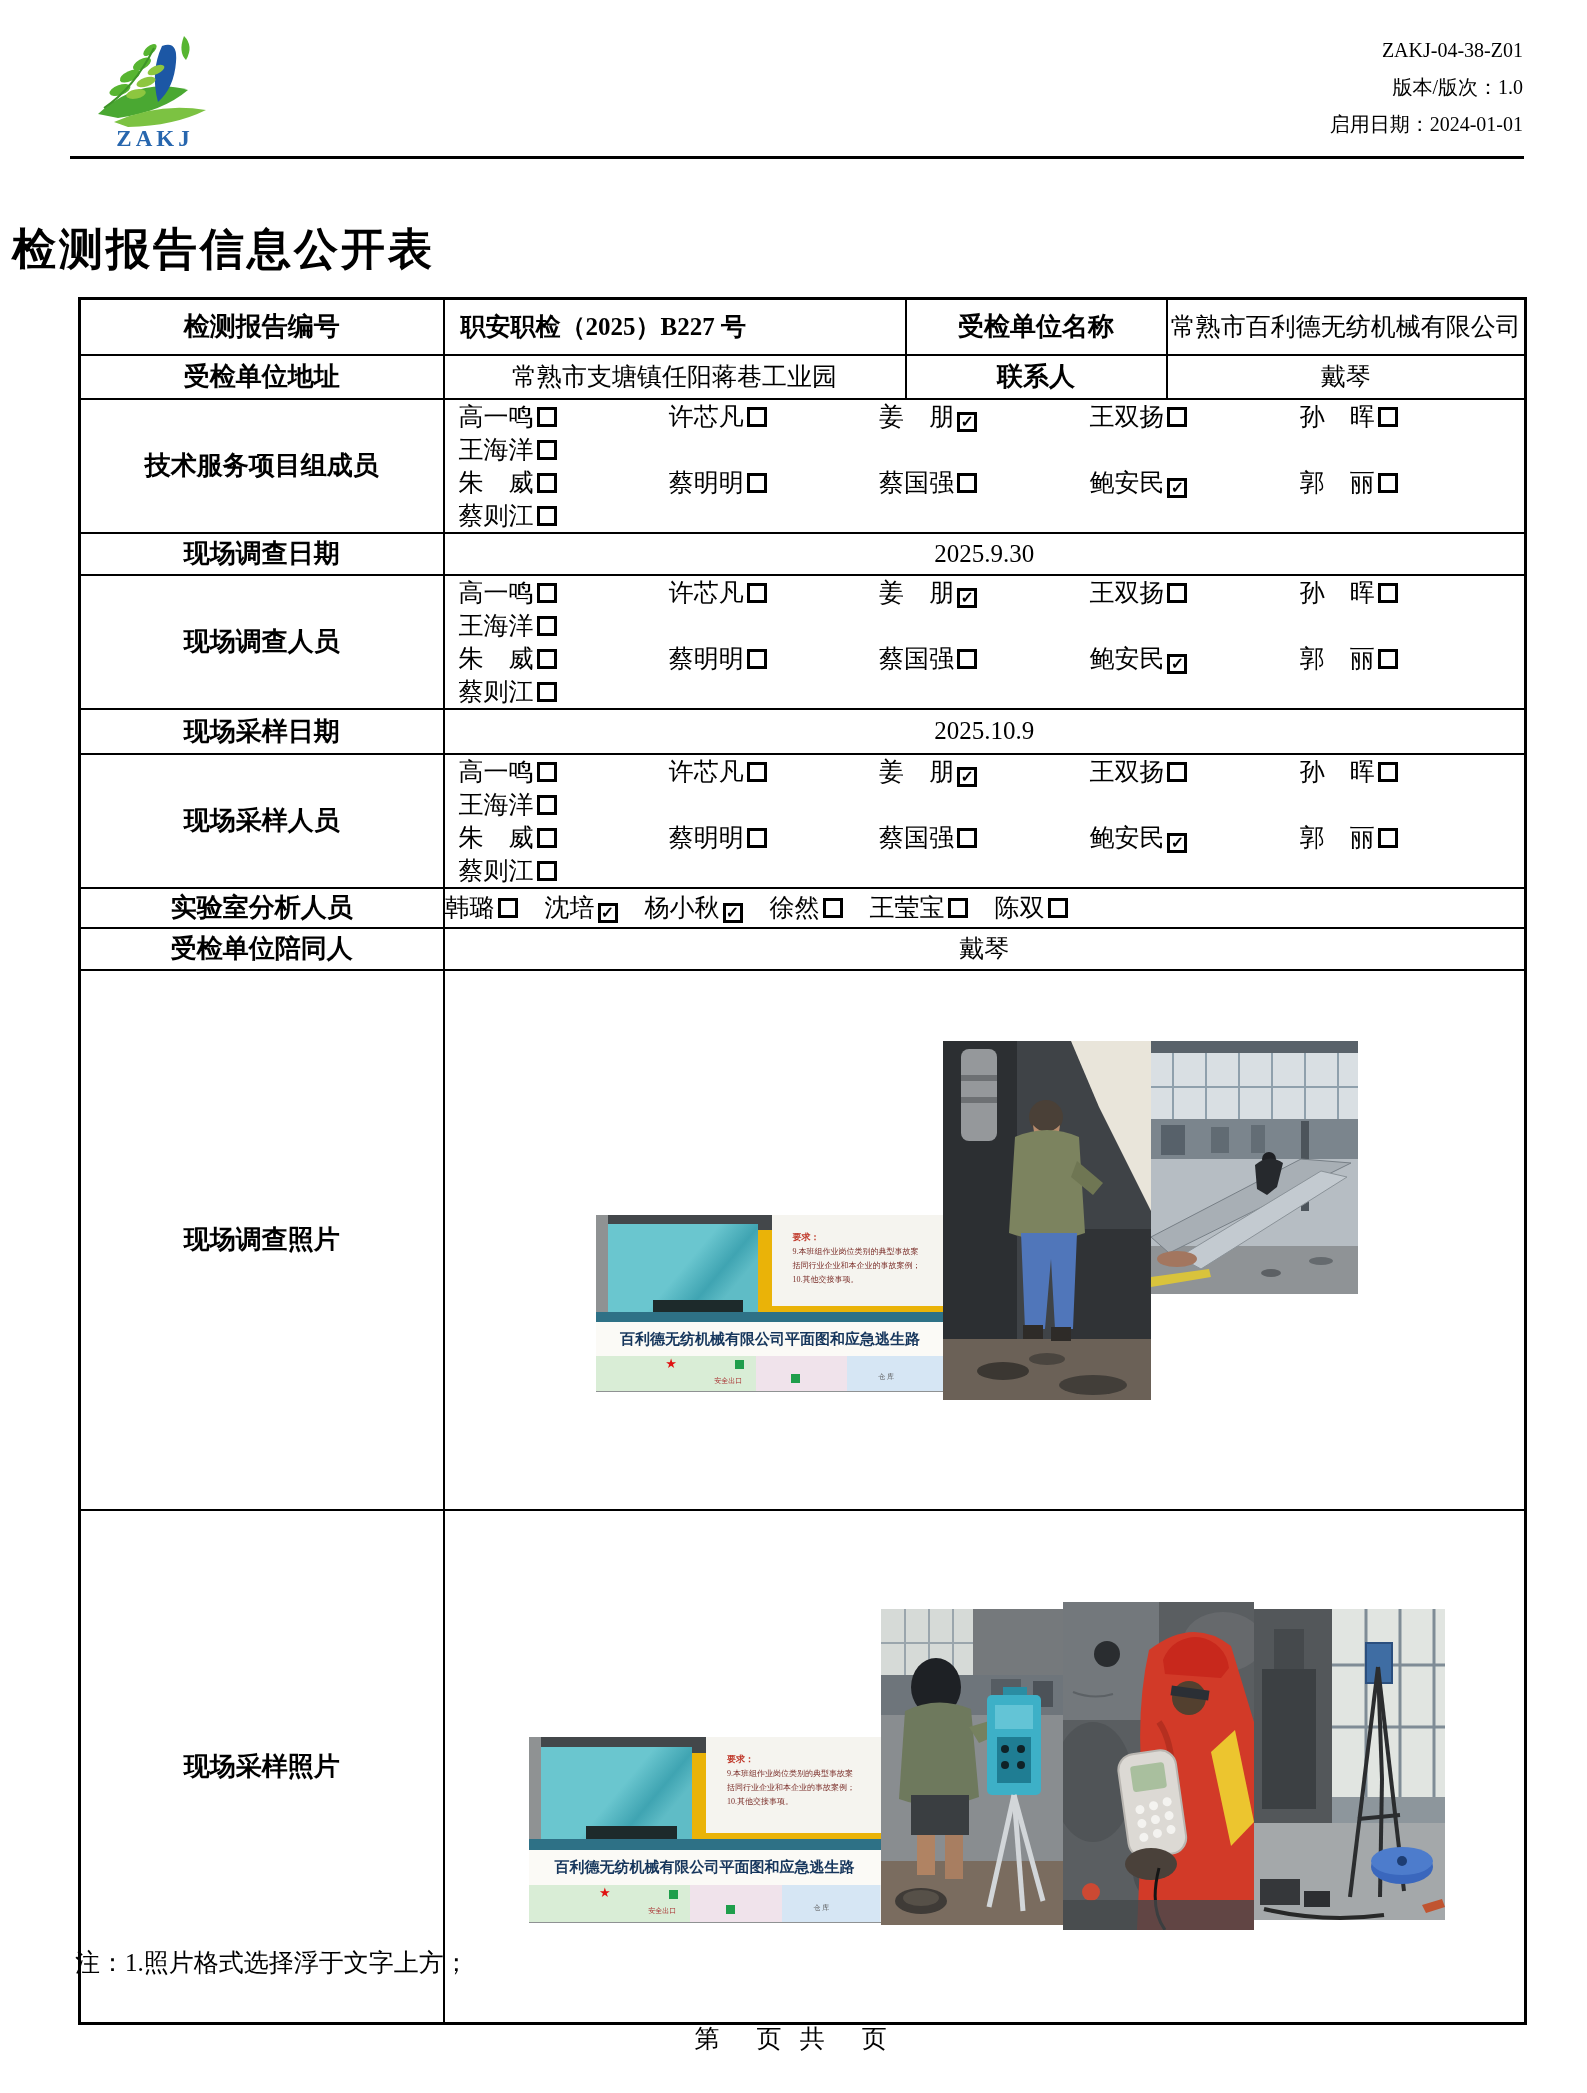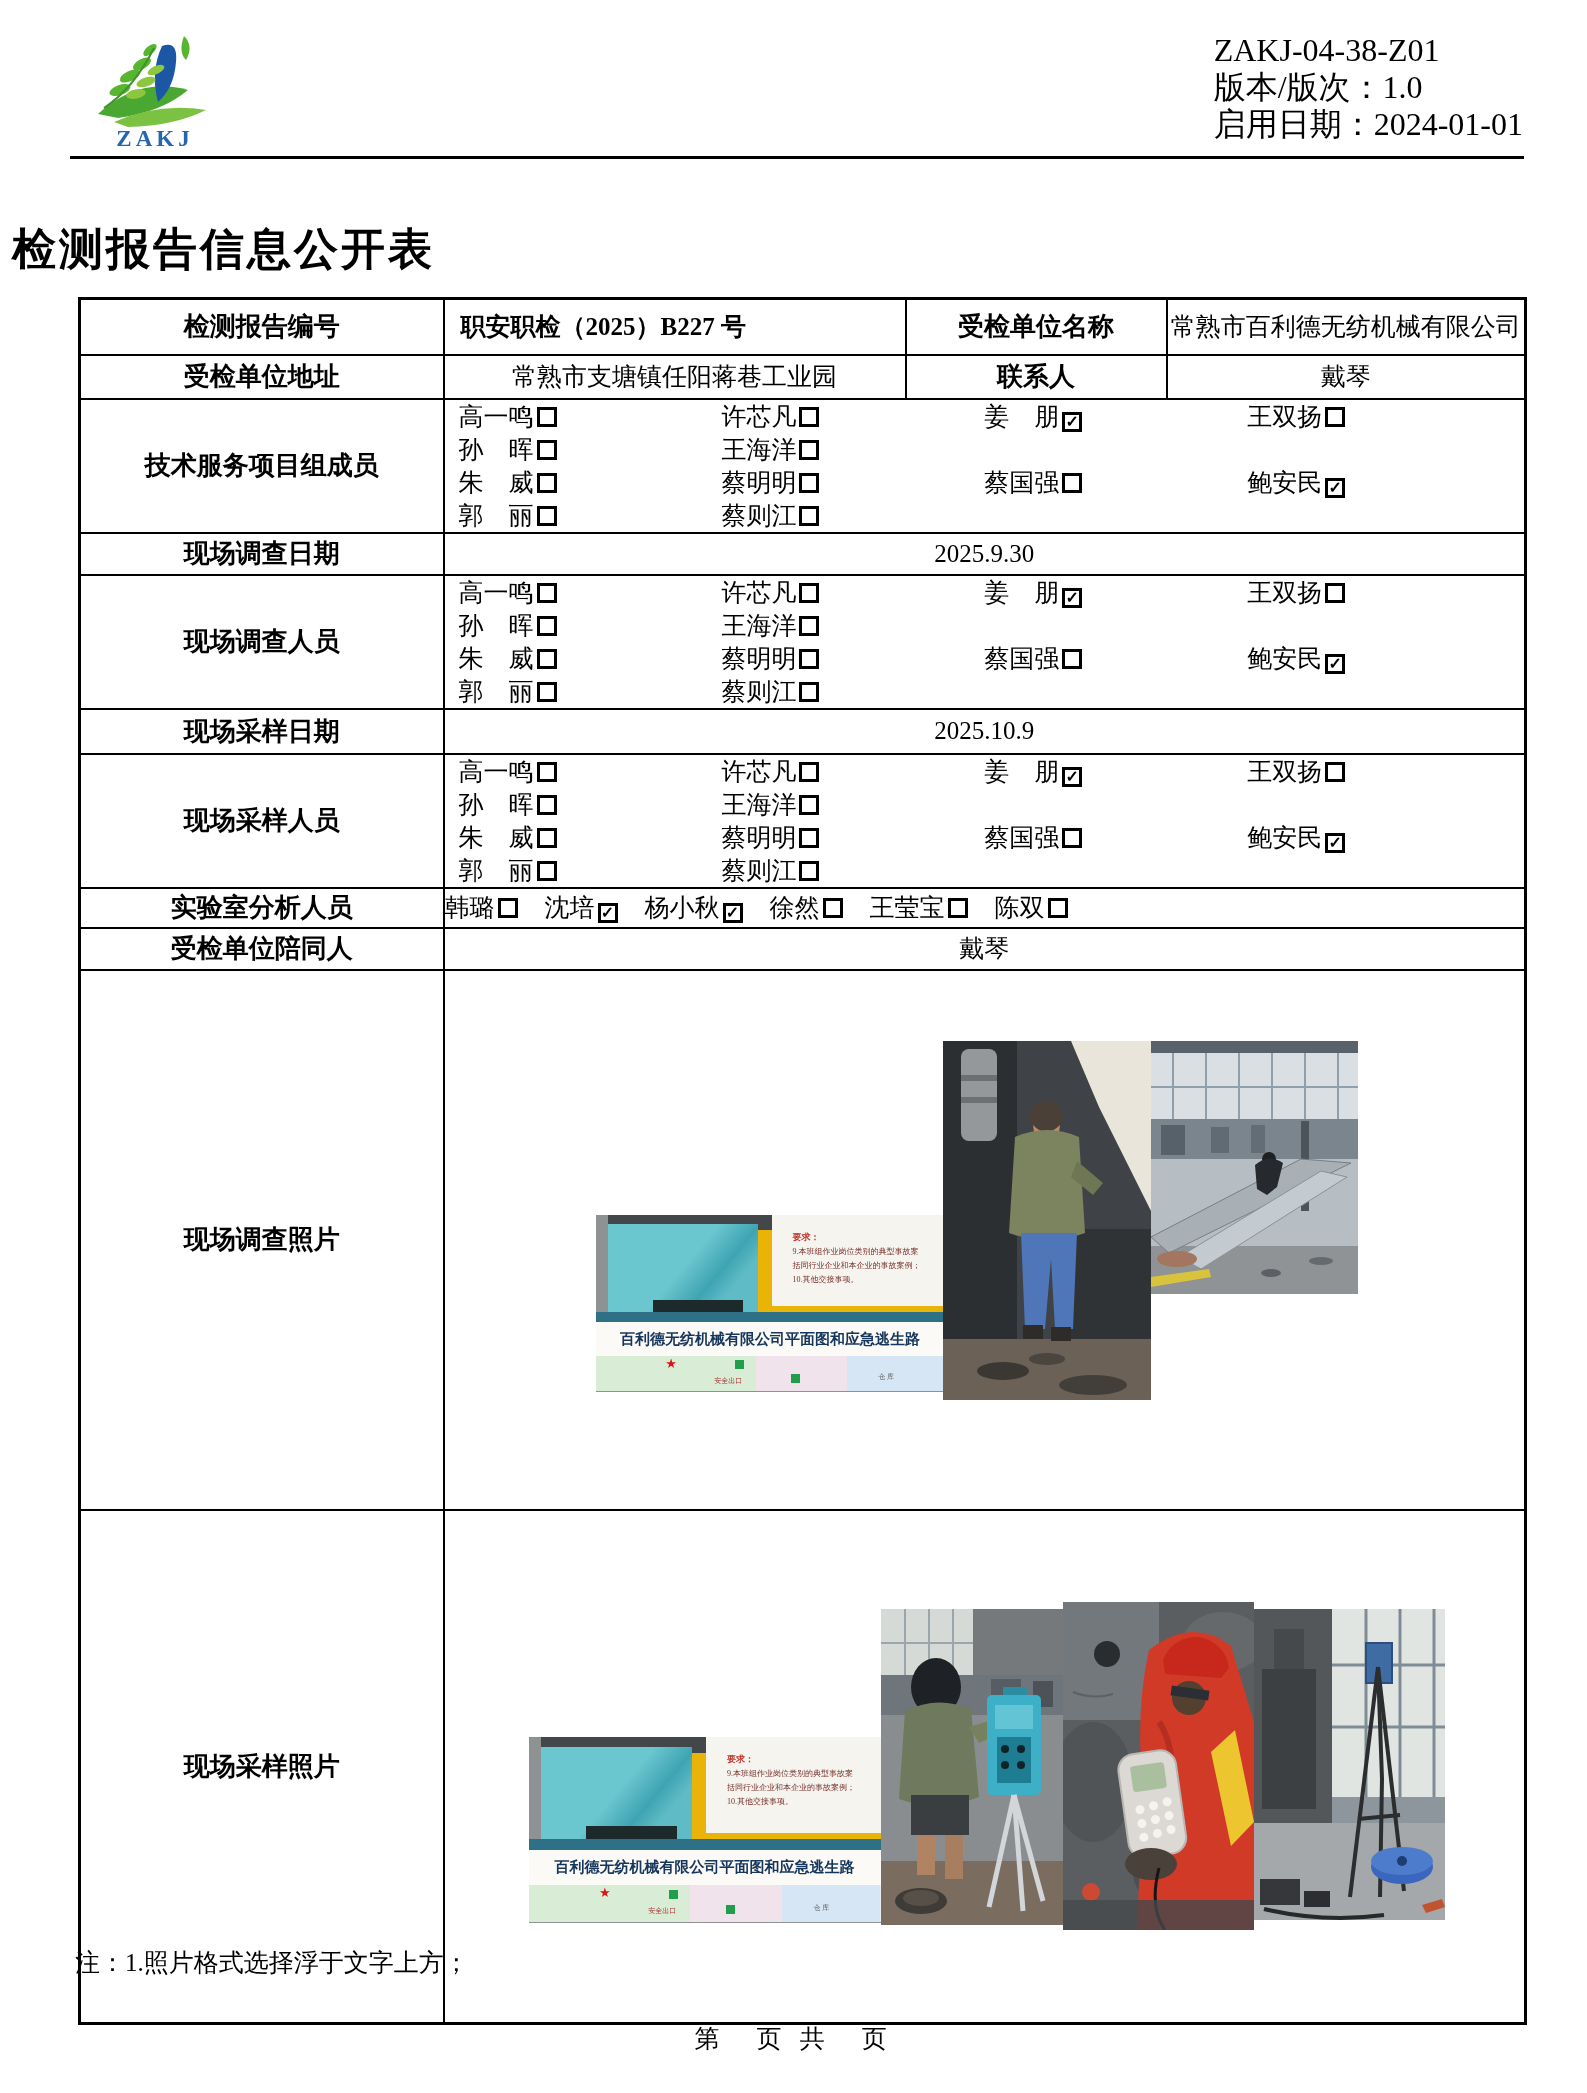--- a/index.html
+++ b/index.html
@@ -4,38 +4,38 @@
 <style>
   html,body{margin:0;padding:0;background:#ffffff;}
   body{font-family:"Liberation Serif","DejaVu Serif",serif;color:#000;}
   .page{position:relative;width:1587px;height:2093px;background:#fff;overflow:hidden;}
 
   
   .logo-svg{position:absolute;left:84px;top:28px;}
   .logo-text{position:absolute;left:100px;top:126px;width:110px;text-align:center;
              color:#2766ae;font-weight:bold;font-size:23px;letter-spacing:4px;}
   .company{position:absolute;left:218px;top:62px;font-size:33px;letter-spacing:2px;}
-  .hd-right{position:absolute;right:64px;top:32px;font-size:32px;line-height:37px;}
+  .hd-right{position:absolute;right:64px;top:32px;text-align:right;font-size:20px;line-height:37px;}
   .hd-rule{position:absolute;left:70px;top:156px;width:1454px;height:3px;background:#000;}
 
   .title{position:absolute;left:0;top:208px;width:1587px;margin:12px;text-align:left;
          font-size:44px;font-weight:bold;letter-spacing:3px;}
 
   
   table.form{position:absolute;left:78px;top:297px;width:1446px;border-collapse:collapse;
              table-layout:fixed;border:3px solid #000;}
   table.form td{border:2px solid #000;padding:0;vertical-align:middle;}
   td.lb{font-weight:bold;text-align:center;font-size:26px;}
   td.val{font-size:25px;text-align:center;margin-top:22px;}
   td.val.left{text-align:left;padding-left:16px;}
   .bold{font-weight:bold;}
   td.wrap{padding:0 38px;line-height:1.5;font-size:25px;text-align:center;}
 
   .staff-grid{height:100%;display:flex;flex-direction:column;justify-content:space-evenly;padding:0 14px;}
-  .staff-line{display:grid;grid-template-columns:repeat(4,1fr);justify-items:start;}
+  .staff-line{display:grid;grid-template-columns:repeat(5,1fr);justify-items:start;}
   .staff-item{white-space:nowrap;font-size:25px;}
   .lab-wrap{display:flex;align-items:center;height:100%;}
   .lab-wrap .staff-line{display:flex;gap:27px;}
   .cb{display:inline-block;box-sizing:border-box;width:20px;height:20px;border:3px solid #000;
       margin-left:3px;vertical-align:-2px;font-size:16px;line-height:13px;text-align:center;font-weight:bold;}
 
   td.photocell{position:relative;}
   .ph{position:absolute;overflow:hidden;}
 
   

